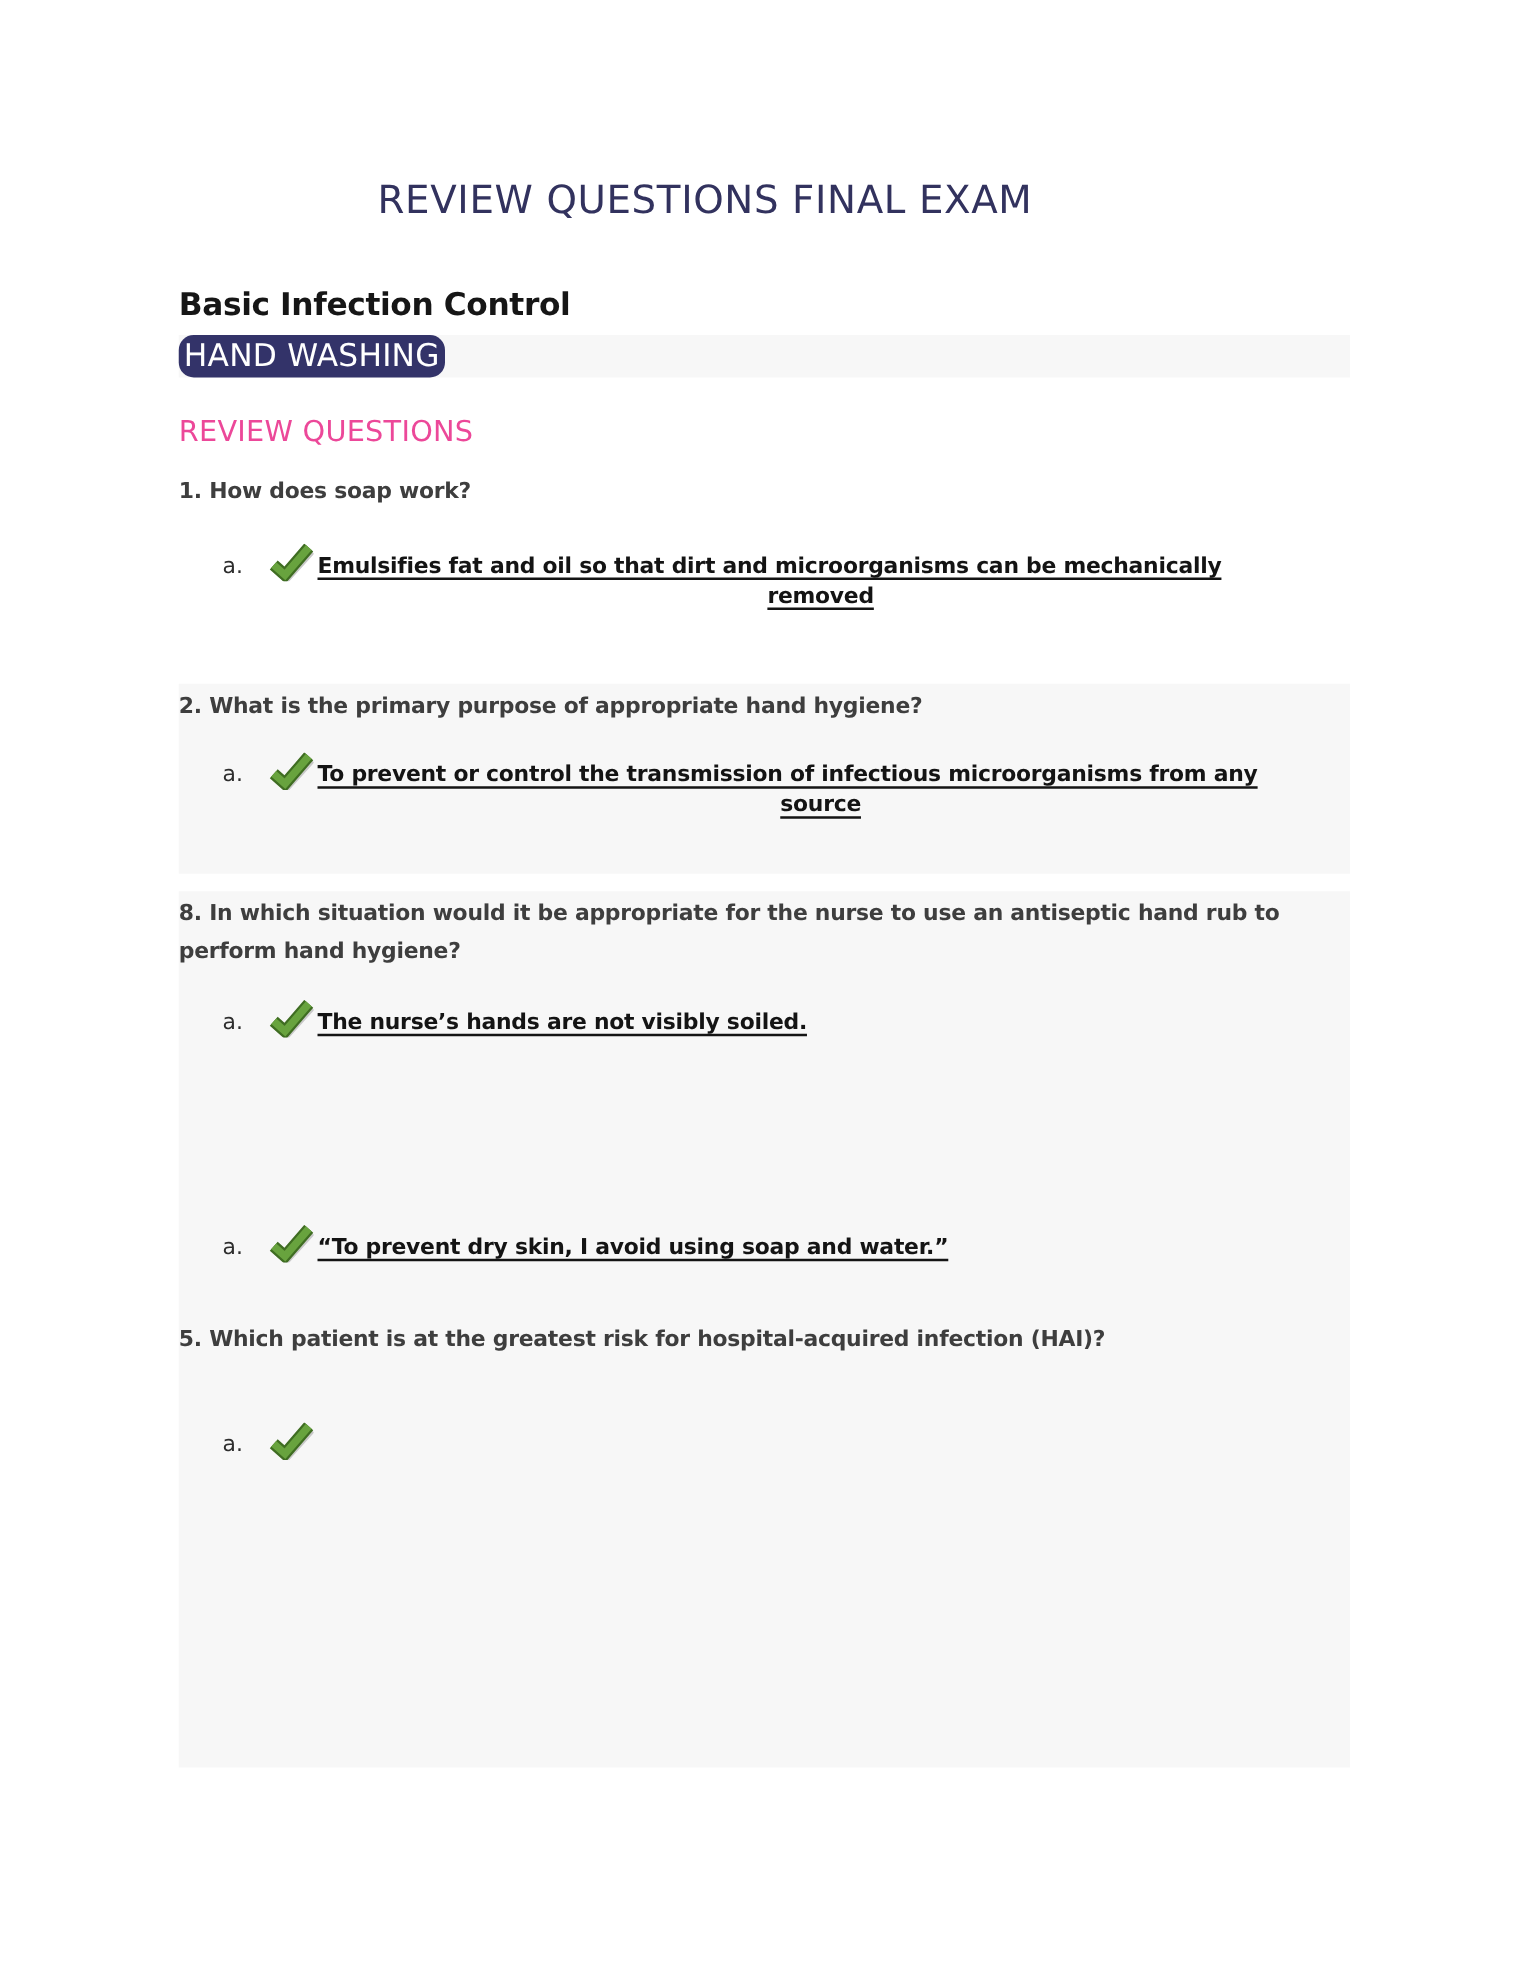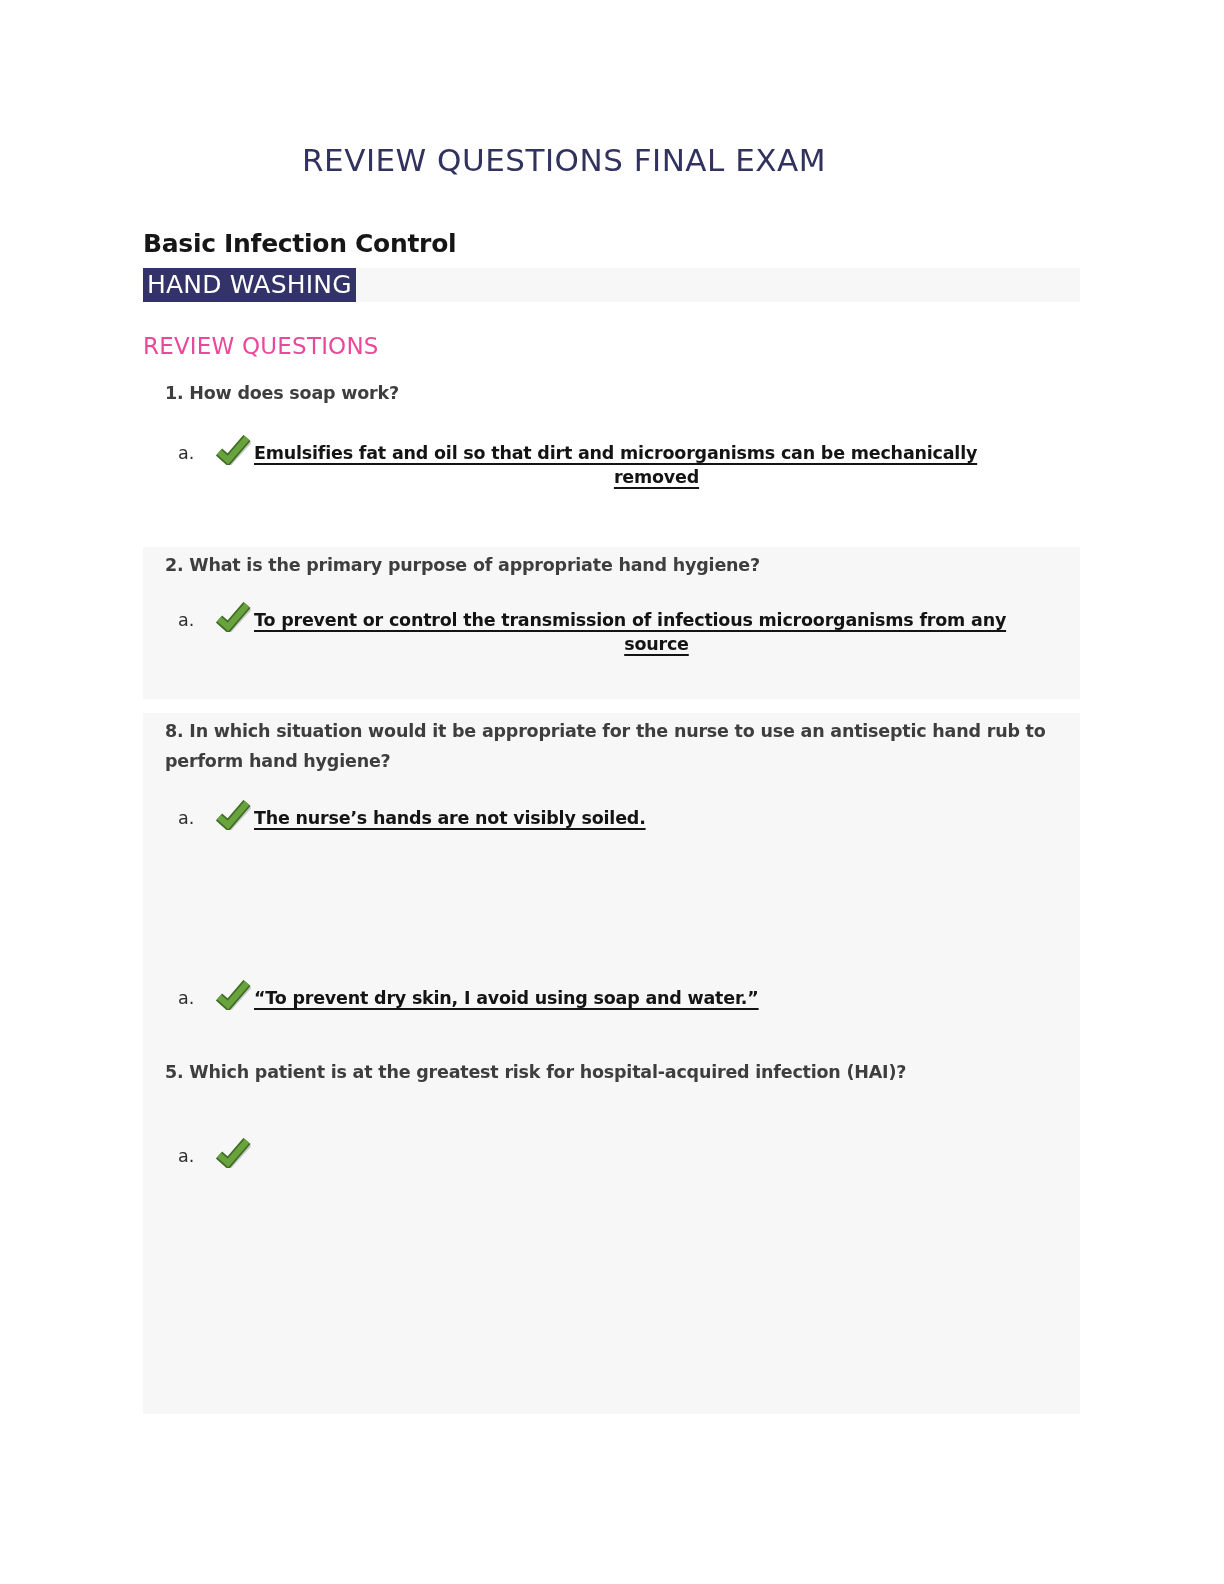--- a/index.html
+++ b/index.html
@@ -23,39 +23,39 @@
     letter-spacing:-0.3px;white-space:nowrap;
   }
   .hw-bar{
     position:absolute;top:268px;left:143px;width:937px;height:34px;
     background:#f7f7f7;
   }
   .hw-highlight{
     display:inline-block;height:34px;line-height:34px;
     background:#333369;color:#ffffff;
     font-size:25px;font-weight:400;letter-spacing:0.2px;
-    padding:0 4px;white-space:nowrap;
+    padding:0 4px;white-space:nowrap;border-radius:12px;
   }
   .subheading{
     position:absolute;top:333px;left:143px;
     font-size:23px;font-weight:400;color:#ec4899;
     letter-spacing:0.2px;white-space:nowrap;
   }
   .panel{
     position:absolute;left:143px;width:937px;
     background:#f7f7f7;
   }
   .panel-a{top:547px;height:152px;}
   .panel-b{top:713px;height:701px;}
   .question{
     position:absolute;left:143px;width:960px;
     font-size:17.5px;font-weight:bold;color:#3e3e3e;
     line-height:30px;letter-spacing:-0.2px;
   }
-  .qline{display:block;white-space:nowrap;margin-left:22px;}
+  .qline{display:block;white-space:nowrap;}
   .qline:empty{display:none;}
   .answer{
     position:absolute;left:178px;width:920px;
     font-size:17.5px;color:#141414;line-height:24px;
   }
   .arow1{display:flex;align-items:flex-end;}
   .marker{
     flex:0 0 37px;width:37px;
     font-weight:400;color:#2e2e2e;font-size:17.5px;line-height:24px;
   }

